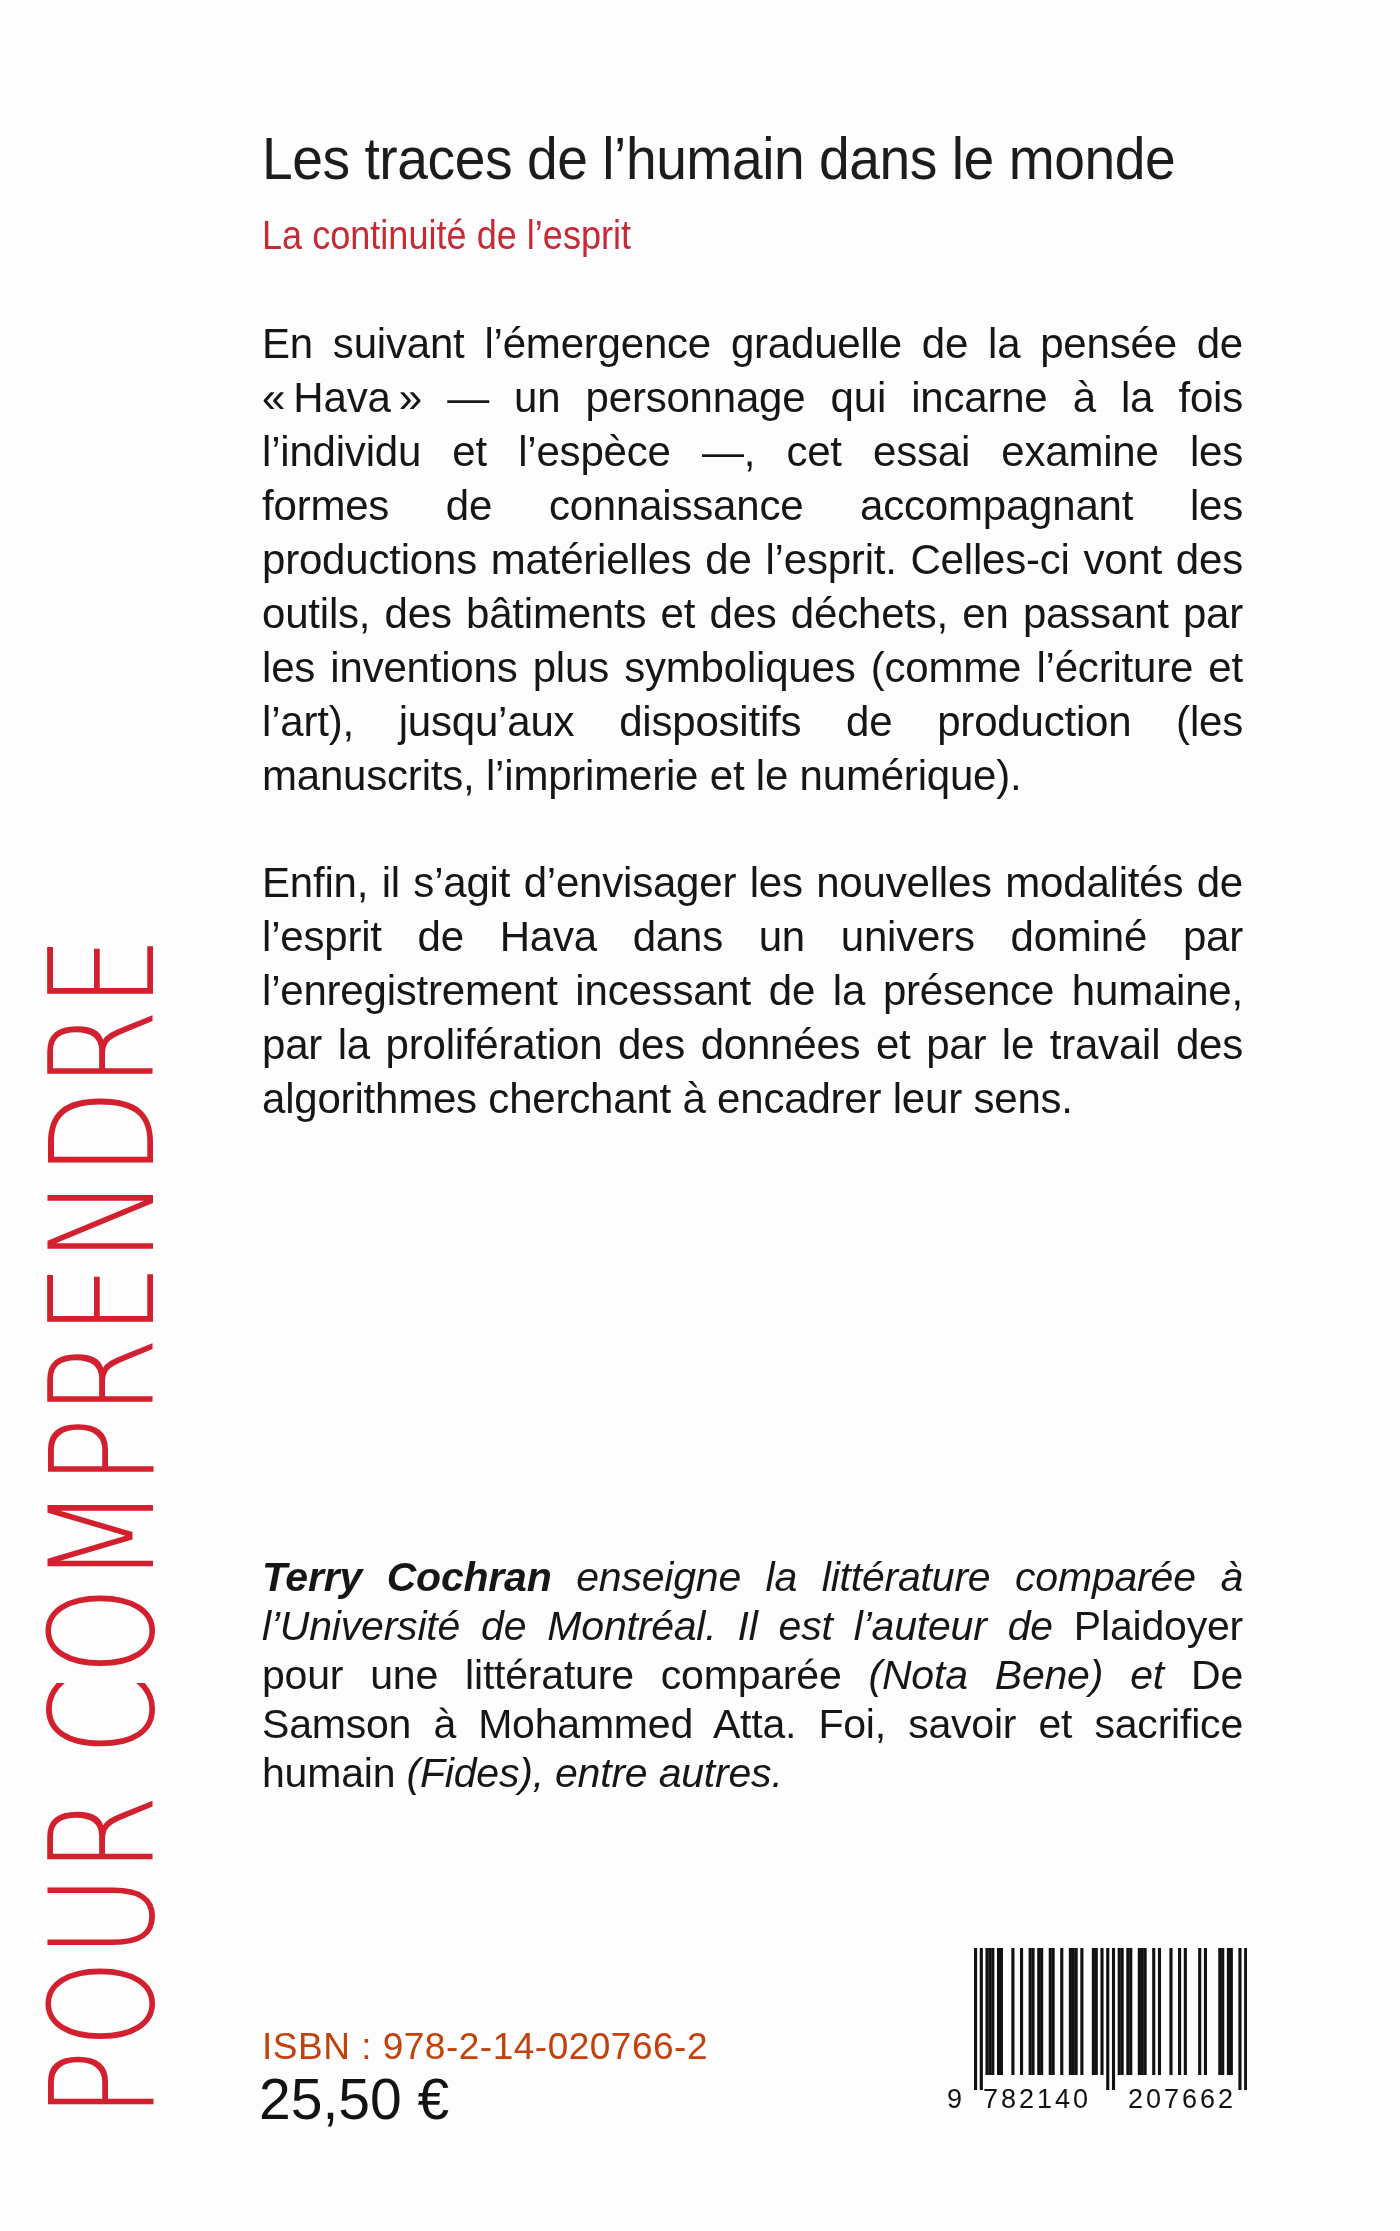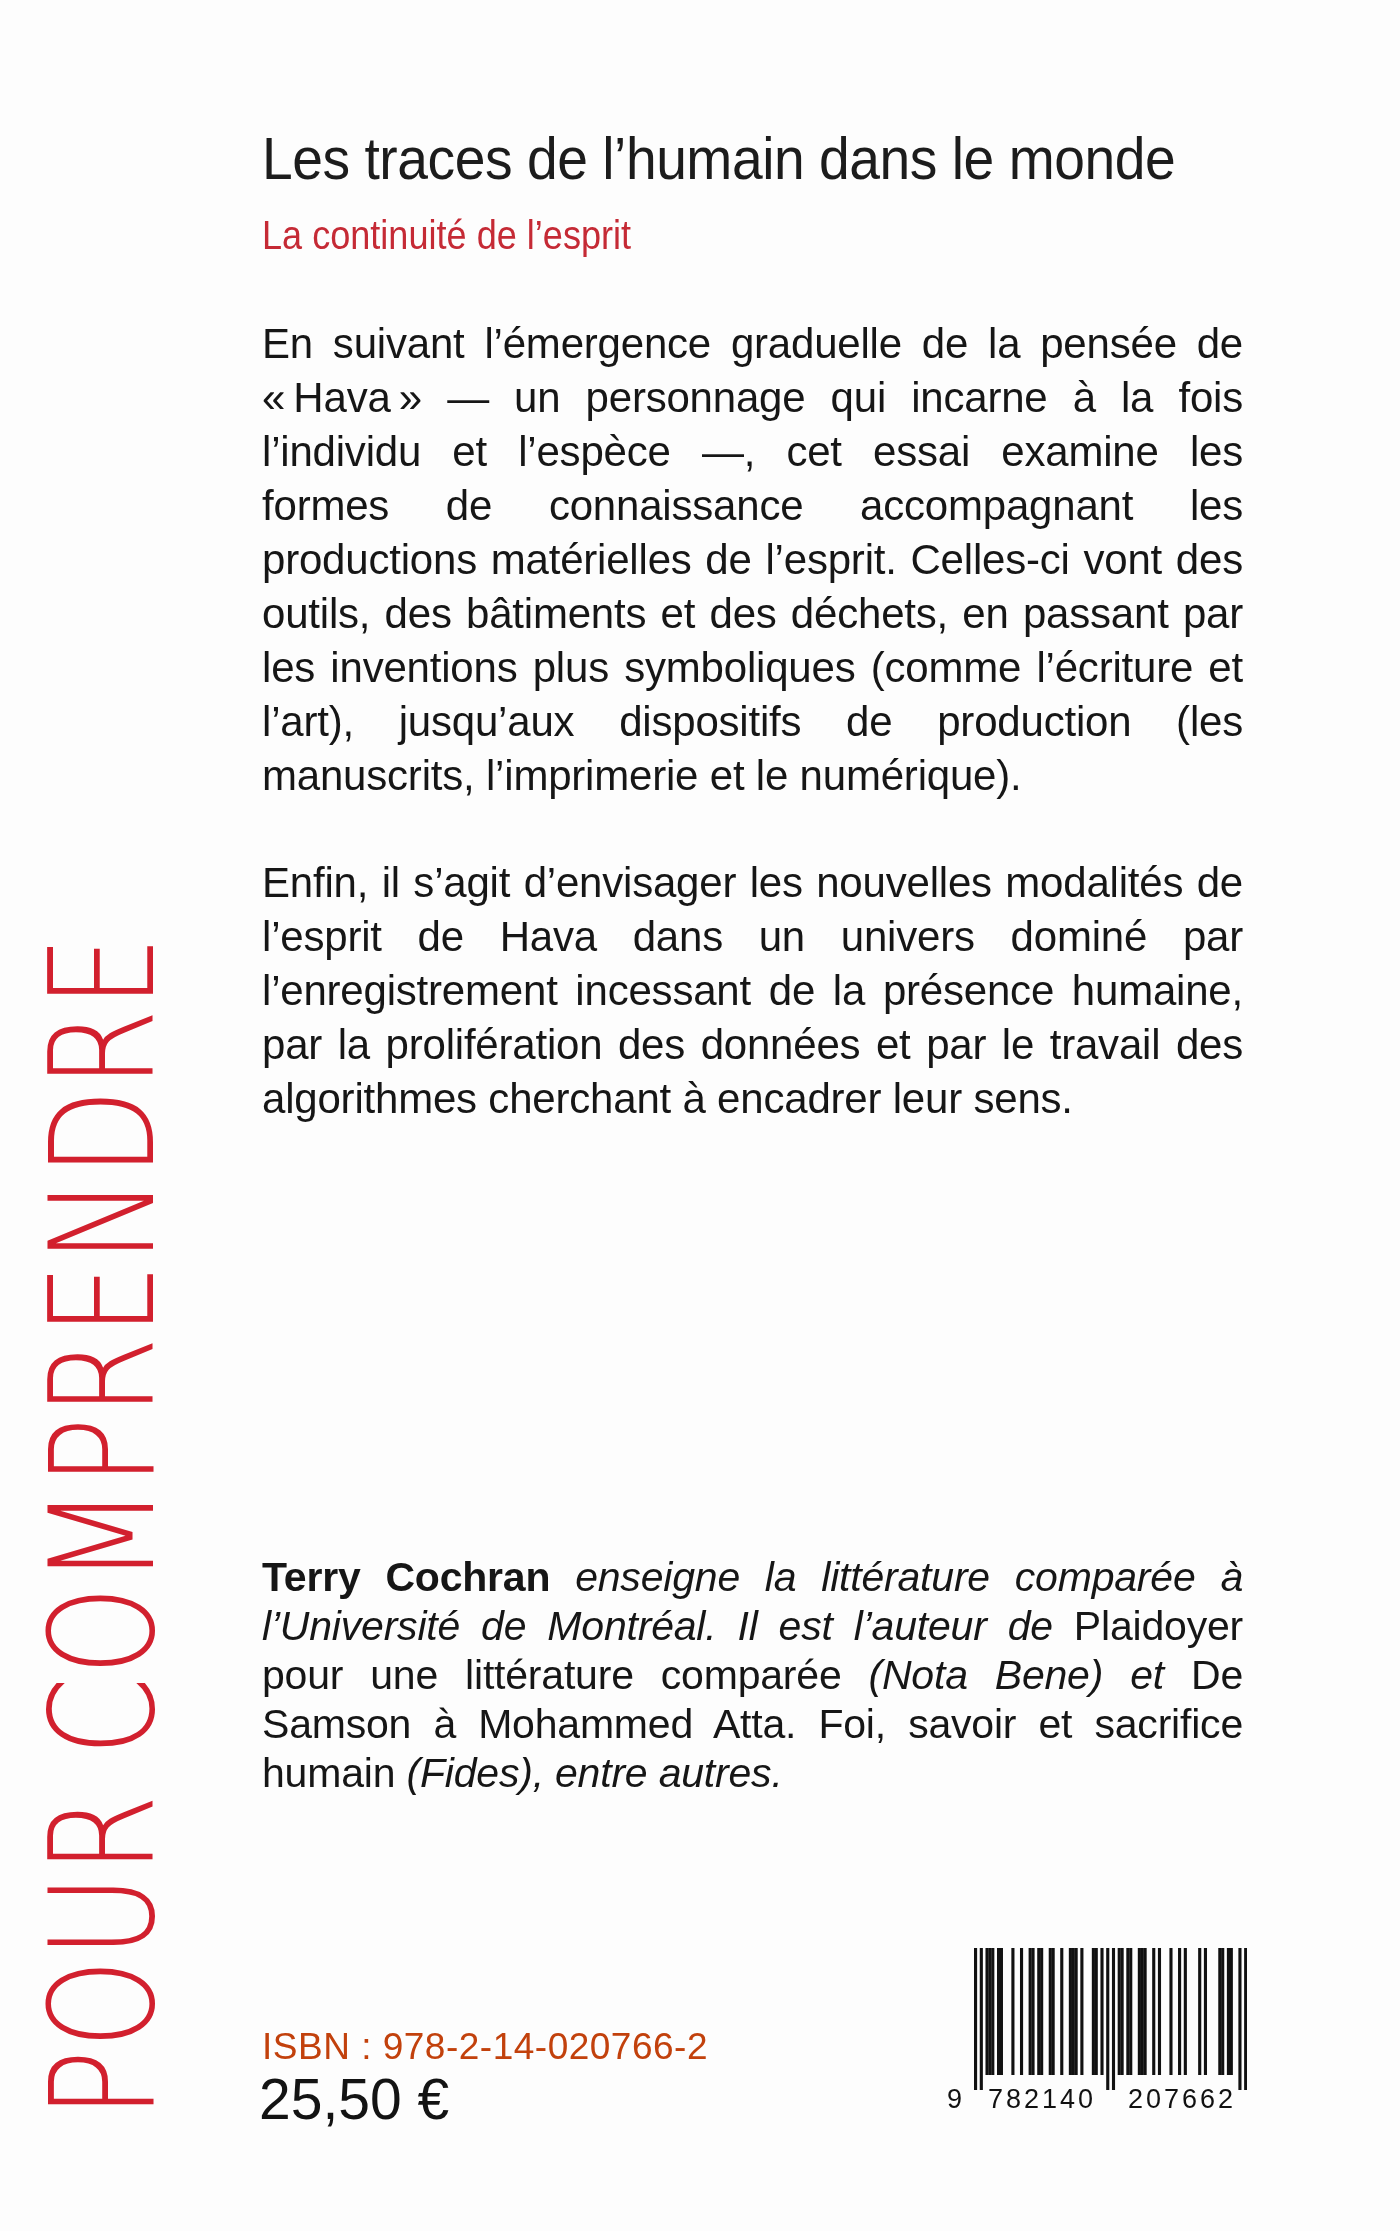--- a/index.html
+++ b/index.html
@@ -74,21 +74,21 @@
     position: absolute;
     left: 262px;
     top: 1553px;
     width: 981px;
     margin: 0;
     font-size: 41px;
     line-height: 49px;
     letter-spacing: -0.2px;
     text-align: justify;
   }
-  .seg-bold-italic { font-weight: bold; }
+  .seg-bold-italic { font-weight: bold; font-style: italic; }
   .seg-italic { font-style: italic; }
   .seg-roman { font-style: normal; }
 
   .isbn {
     position: absolute;
     left: 262px;
     top: 2026px;
     font-size: 37px;
     letter-spacing: 0.5px;
     color: #c2410c;
@@ -114,21 +114,21 @@
   }
   .barcode svg { position: absolute; left: 29px; top: 0; }
   .bc-digit {
     position: absolute;
     top: 136px;
     font-size: 27px;
     color: #111;
     white-space: nowrap;
   }
   .bc-prefix { left: 2px; }
-  .bc-left  { left: 38px;  width: 118px; text-align: center; letter-spacing: 3px; }
+  .bc-left  { left: 38px;  width: 118px; text-align: left; letter-spacing: 3px; }
   .bc-right { left: 173px; width: 118px; text-align: right; letter-spacing: 3px; }
 </style>
 </head>
 <body>
 
 <div class="cover" style="background: rgb(253, 253, 253);">
 
   <div class="collection" style="color: rgb(210, 32, 46);">POUR COMPRENDRE</div>
 
   <h1 class="book-title" style="color: rgb(28, 28, 28);">Les traces de l’humain dans le monde</h1>

